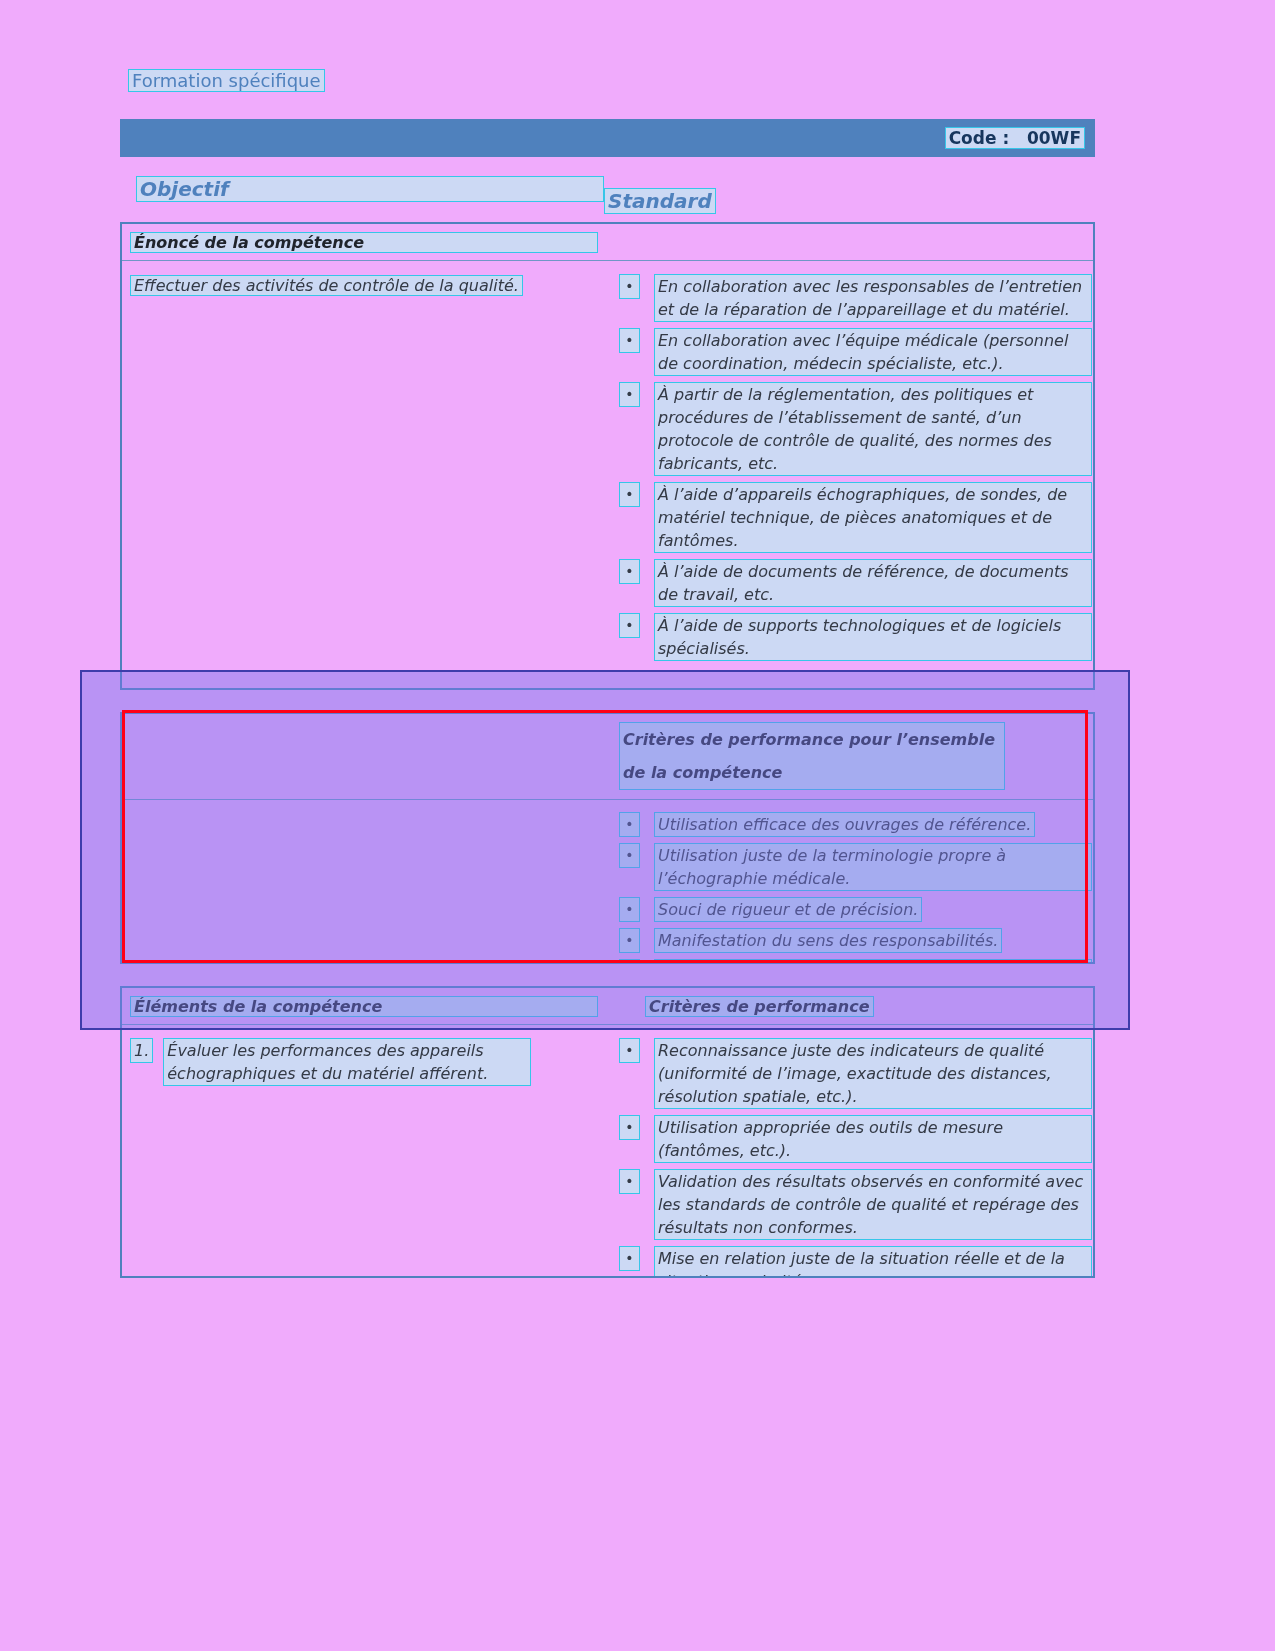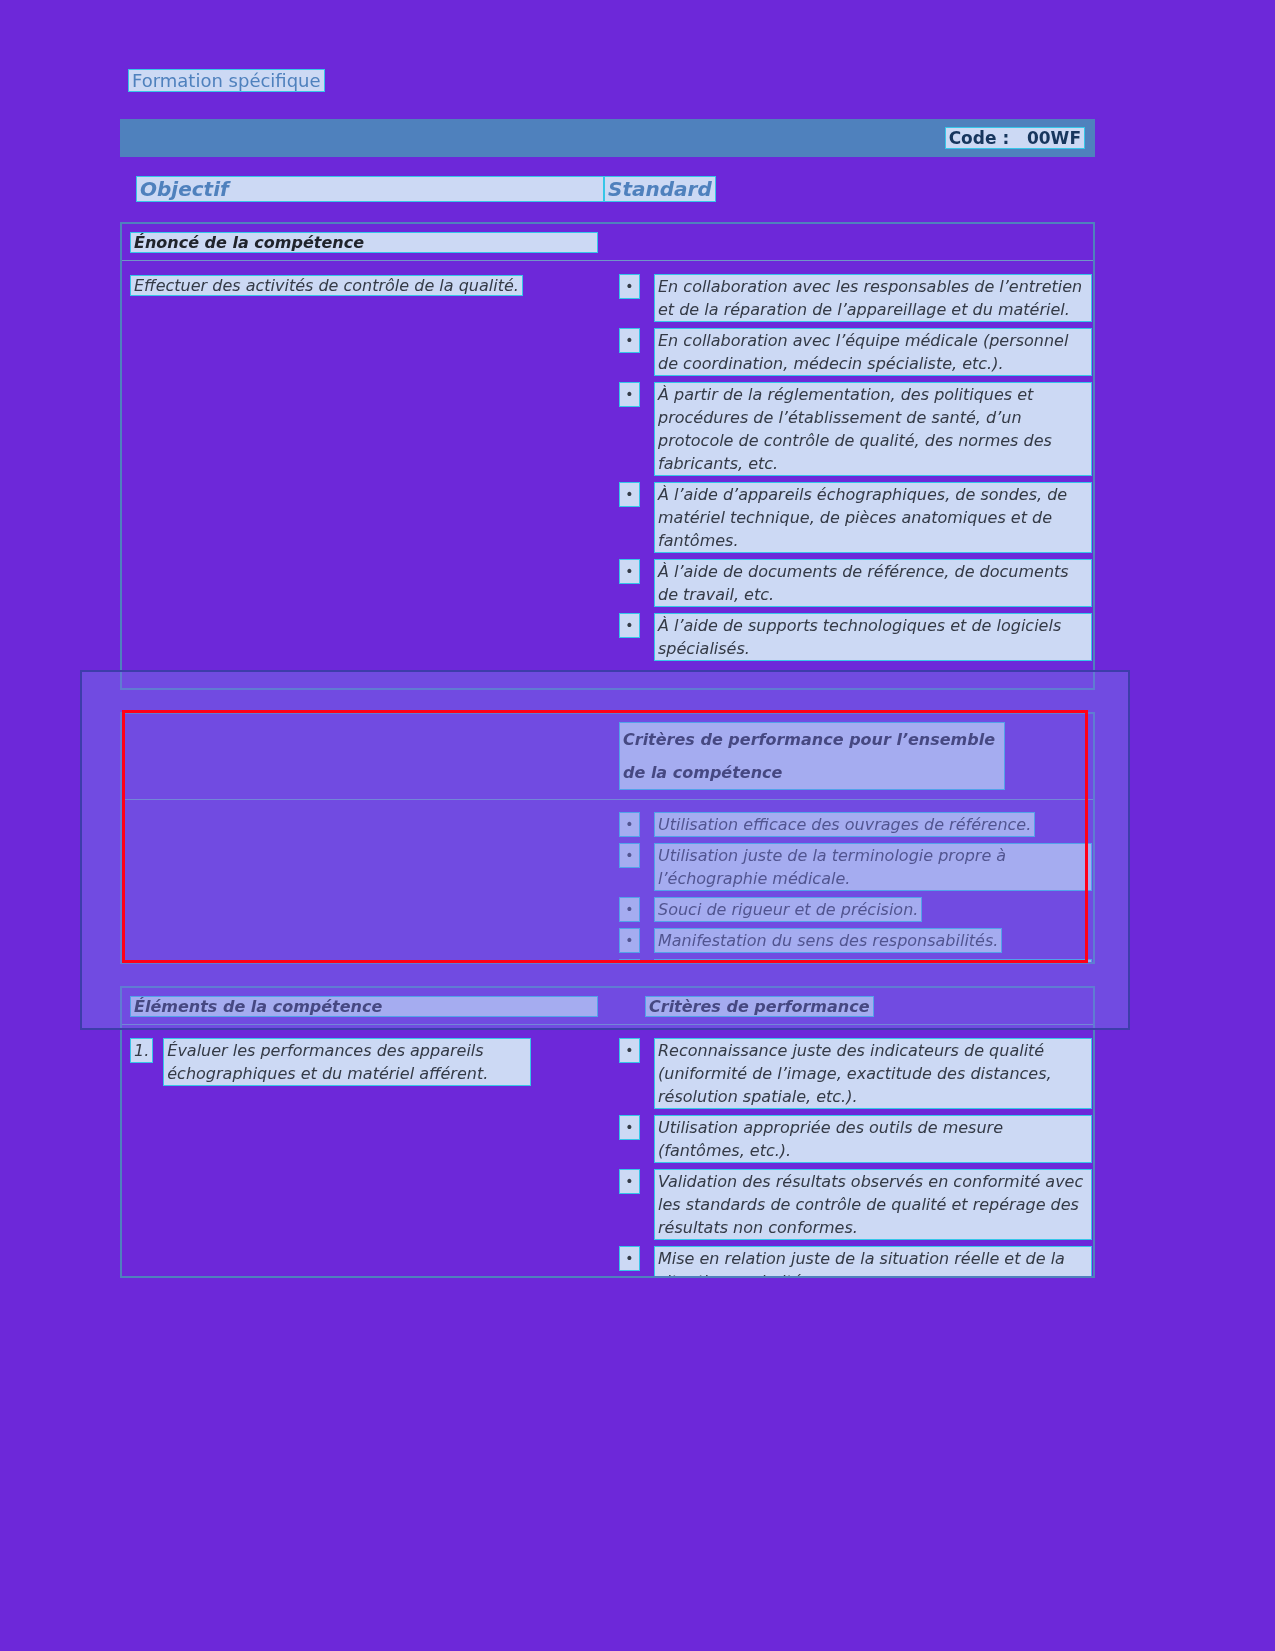--- a/index.html
+++ b/index.html
@@ -1,17 +1,17 @@
 <!DOCTYPE html>
 <html><head>
 <meta charset="utf-8">
 <style>
   html,body { margin:0; padding:0; background:#ffffff; }
   .page {
-    position:relative; width:1275px; height:1651px; background:#6d28d9;
+    position:relative; width:1275px; height:1651px; background:#f0abfc;
     font-family:"DejaVu Sans","Liberation Sans",sans-serif;
     color:#343a46; overflow:hidden;
   }
   
   .hl {
     background:#ccd9f4;
     border:1px solid #36c6e8;
     padding:0 3px;
     box-decoration-break:clone;
     -webkit-box-decoration-break:clone;
@@ -22,21 +22,21 @@
 
   .bar {
     position:absolute; left:120px; top:119px; width:975px; height:38px;
     background:#4f81bd; display:flex; align-items:center; justify-content:flex-end;
     padding-right:10px; box-sizing:border-box;
   }
   .code { font-size:17px; font-weight:bold; color:#17365d; white-space:pre; }
 
   .titles { position:absolute; left:120px; top:176px; width:975px; height:30px; }
   .objectif { position:absolute; left:16px; top:0; font-size:20px; font-weight:bold; font-style:italic; color:#4f81bd; }
-  .standard { position:absolute; left:484px; top:0; font-size:20px; font-weight:bold; font-style:italic; color:#4f81bd; }
+  .standard { position:absolute; left:484px; top:12px; font-size:20px; font-weight:bold; font-style:italic; color:#4f81bd; }
 
   .tbl {
     position:absolute; left:120px; width:975px; border:2px solid #4f81bd;
     box-sizing:border-box; overflow:hidden; background:transparent;font-style:italic;
   }
   .table1 { top:222px; height:468px; }
   .criteria { top:712px; height:252px; }
   .table3 { top:986px; height:292px; }
 
   .thead { display:flex; align-items:center; height:36px; border-bottom:1px solid #6f96c6; }

